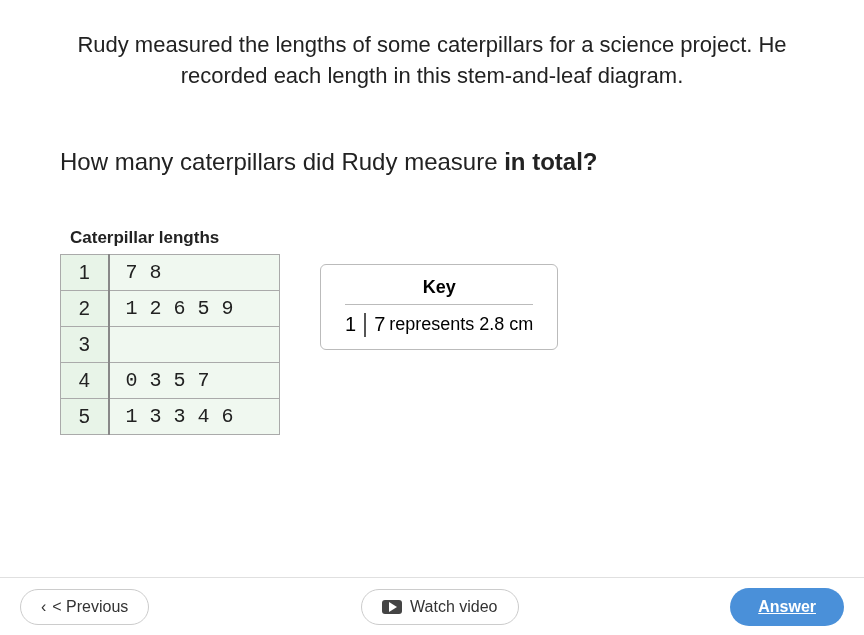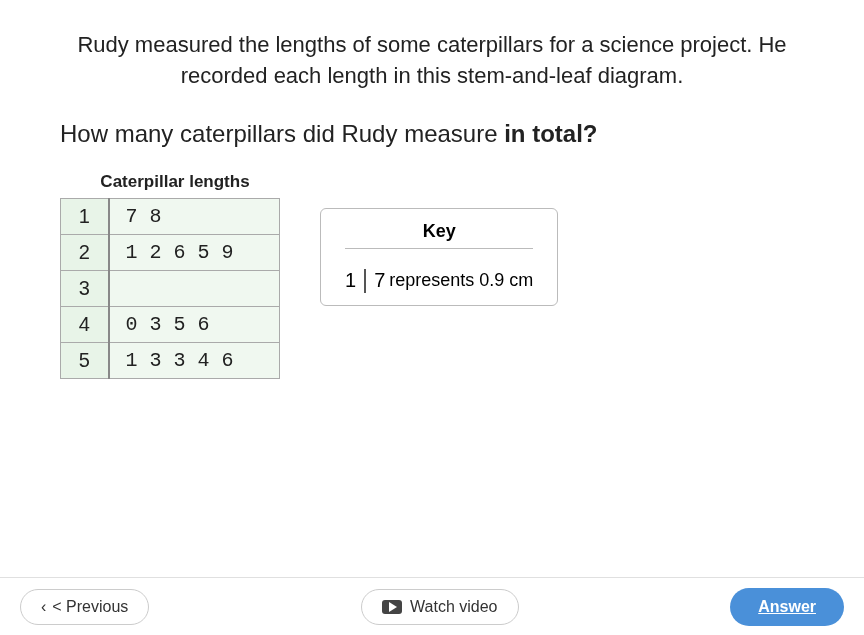--- a/index.html
+++ b/index.html
@@ -15,20 +15,21 @@
       font-family: Arial, sans-serif;
       overflow: hidden;
       position: relative;
     }
 
     .main-content {
       padding: 30px 60px 20px 60px;
       display: flex;
       flex-direction: column;
       align-items: center;
+      gap: 28px;
     }
 
     .intro-text {
       text-align: center;
       font-size: 22px;
       color: #222;
       line-height: 1.4;
       margin-bottom: 28px;
     }
 
@@ -48,21 +49,20 @@
       display: flex;
       flex-direction: row;
       align-items: flex-start;
       width: 100%;
       gap: 40px;
     }
 
     .diagram-container {
       display: flex;
       flex-direction: column;
-      align-items: center;
     }
 
     .diagram-title {
       font-size: 17px;
       font-weight: bold;
       color: #222;
       margin-bottom: 6px;
       margin-left: 10px;
     }
 
@@ -100,21 +100,21 @@
       padding: 12px 24px;
       margin-top: 36px;
       background: #fff;
       min-width: 200px;
     }
 
     .key-title {
       text-align: center;
       font-size: 18px;
       font-weight: bold;
-      margin-bottom: 20px;
+      margin-bottom: 8px;
       border-bottom: 1.5px solid #bbb;
       padding-bottom: 6px;
     }
 
     .key-content {
       display: flex;
       align-items: center;
       justify-content: center;
       font-size: 18px;
       gap: 4px;
@@ -243,37 +243,37 @@
           <tr>
             <td>2</td>
             <td>1 2 6 5 9</td>
           </tr>
           <tr>
             <td>3</td>
             <td></td>
           </tr>
           <tr>
             <td>4</td>
-            <td>0 3 5 6</td>
+            <td>0 3 5 7</td>
           </tr>
           <tr>
             <td>5</td>
             <td>1 3 3 4 6</td>
           </tr>
         </tbody>
       </table>
     </div>
 
     <div class="key-box">
       <div class="key-title">Key</div>
       <div class="key-content">
         <span class="key-stem">1</span>
         <span class="key-separator"></span>
         <span class="key-leaf">7</span>
-        <span>represents 0.9 cm</span>
+        <span>represents 2.8 cm</span>
       </div>
     </div>
   </div>
 </div>
 
 <div class="fade-bottom"></div>
 
 <div class="bottom-bar">
   <button class="prev-btn">
     <span>‹</span>

